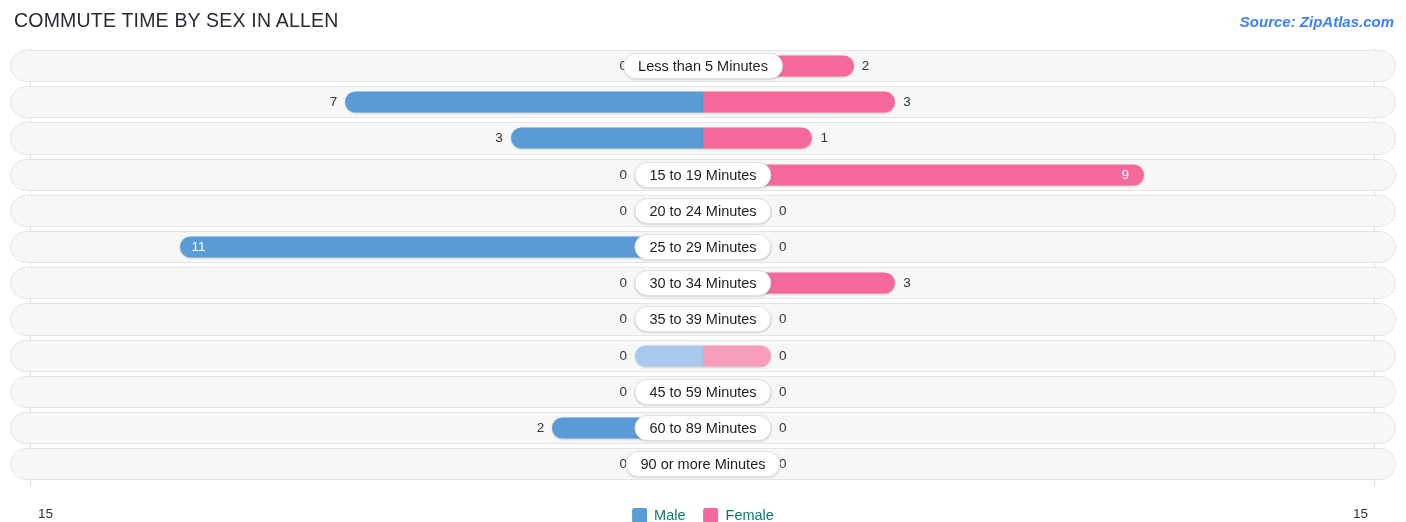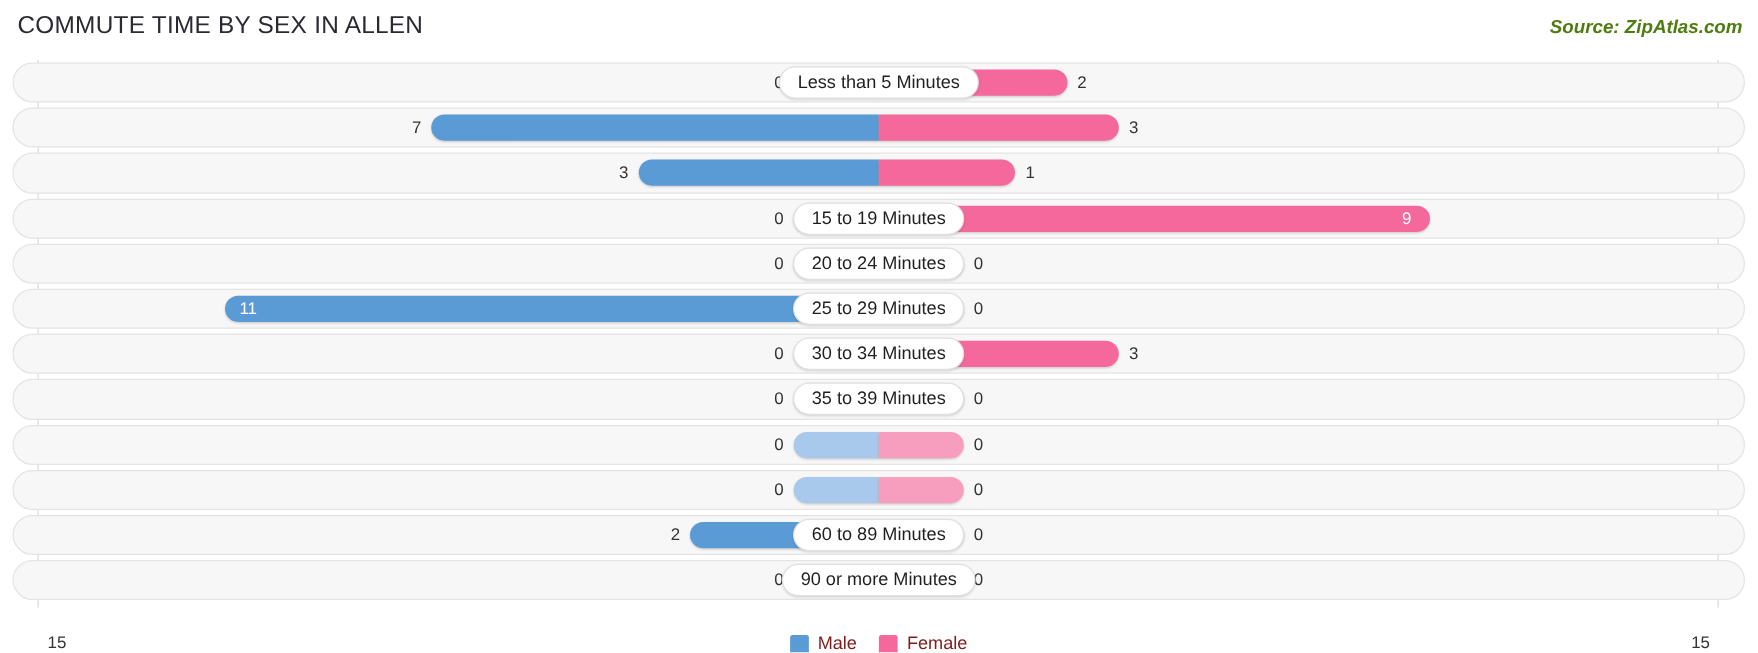--- a/index.html
+++ b/index.html
@@ -25,21 +25,21 @@
     color: #2a2a33;
     font-weight: 400;
     white-space: nowrap;
   }
   .source {
     position: absolute;
     right: 12px; top: 13px;
     font-size: 15px;
     font-style: italic;
     font-weight: bold;
-    color: #4d7c0f;
+    color: #3b82f6;
     white-space: nowrap;
   }
 
   
   .plot {
     position: absolute;
     left: 0; top: 48px;
     width: 1406px;
     height: 438px;
   }
@@ -153,21 +153,21 @@
     align-items: center;
     gap: 7px;
   }
   .swatch {
     width: 15px; height: 15px;
     border-radius: 2px;
     display: inline-block;
   }
   .legend-text {
     font-size: 14.5px;
-    color: #7f1d1d;
+    color: #0f766e;
   }
 </style>
 </head>
 <body>
 
 <div id="page">
 
   <div class="title">COMMUTE TIME BY SEX IN ALLEN</div>
   <div class="source">Source: ZipAtlas.com</div>
 
@@ -262,20 +262,21 @@
             <div class="vlabel outside-right" style="left: 779px;">0</div>
           </div>
         </div>
         <div class="row">
           <div class="track"></div>
           <div class="barwrap">
             <div class="bar male" style="left: 635px; width: 68px; background: rgb(168, 200, 236);"></div>
             <div class="bar female" style="left: 703px; width: 68px; background: rgb(247, 158, 190);"></div>
             <div class="vlabel outside-left" style="right: 779px;">0</div>
             <div class="vlabel outside-right" style="left: 779px;">0</div>
+            <div class="cat">45 to 59 Minutes</div>
           </div>
         </div>
         <div class="row">
           <div class="track"></div>
           <div class="barwrap">
             <div class="bar male" style="left: 552.2px; width: 150.8px; background: rgb(91, 155, 213);"></div>
             <div class="bar female" style="left: 703px; width: 68px; background: rgb(247, 158, 190);"></div>
             <div class="vlabel outside-left" style="right: 861.8px;">2</div>
             <div class="vlabel outside-right" style="left: 779px;">0</div>
             <div class="cat">60 to 89 Minutes</div>

